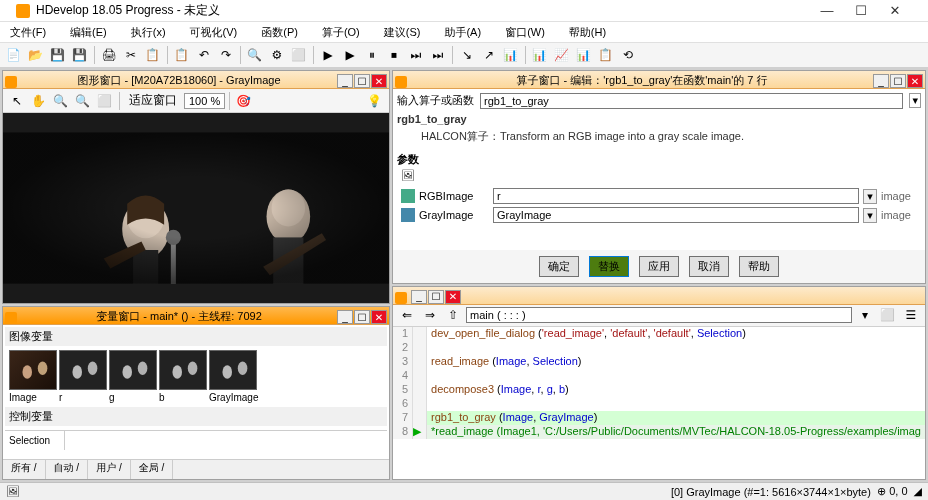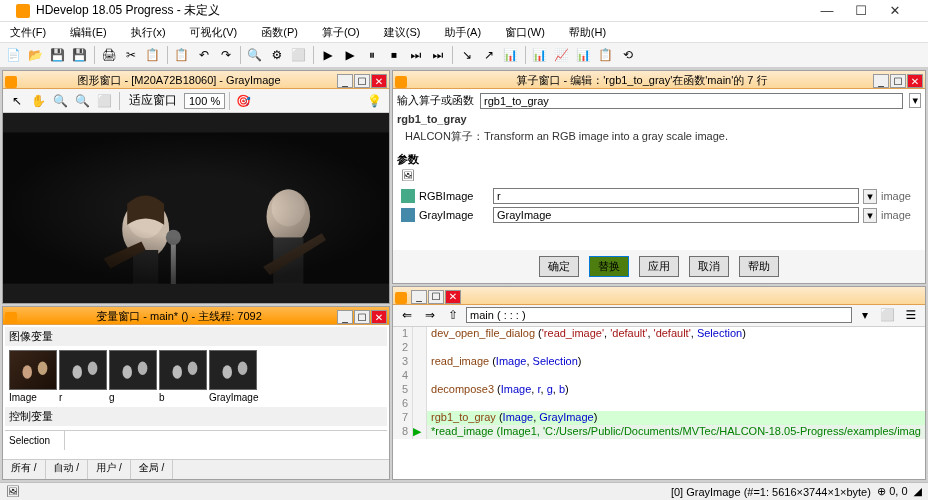--- a/index.html
+++ b/index.html
@@ -26,21 +26,21 @@
 .phead .pc{display:flex;gap:1px}
 .phead .pb{width:16px;height:14px;display:flex;align-items:center;justify-content:center;font-size:10px;background:#f0f0f0;border:1px solid #999}
 .phead .pb.x{background:#e81123;color:#fff}
 .ptb{height:24px;background:#f5f5f5;border-bottom:1px solid #d0d0d0;display:flex;align-items:center;padding:0 4px;gap:2px}
 .img-view{flex:1;background:#1a1a1a;position:relative;overflow:hidden}
 .img-view svg{width:100%;height:100%}
 .opwin-body{flex:1;background:#fff;padding:4px;overflow:auto;font-size:11px}
 .op-row{display:flex;align-items:flex-start;gap:6px;margin-bottom:4px}
 .op-row input[type=text]{flex:1;border:1px solid #7a7a7a;padding:1px 3px;font-size:11px;background:#fff}
 .op-label{font-weight:bold;color:#333}
-.op-desc{color:#333;margin:4px 0 8px 8px}
+.op-desc{color:#333;margin:4px 0 8px 24px}
 .op-sect{font-weight:bold;margin:6px 0 2px 0}
 .op-param{display:flex;align-items:center;gap:4px;margin:3px 0 3px 4px}
 .op-param .pi{width:14px;height:14px;background:#4a8;display:inline-block}
 .op-param .pi.out{background:#48a}
 .op-param .pn{width:70px}
 .op-param .pv{flex:1;border:1px solid #7a7a7a;padding:1px 3px;background:#fff}
 .op-param .dd{width:14px;text-align:center;border:1px solid #999;background:#f0f0f0}
 .op-param .pt2{width:40px;color:#666}
 .op-btns{display:flex;gap:10px;padding:6px;justify-content:center}
 .op-btns button{padding:2px 8px;border:1px solid #707070;background:#e1e1e1;font-size:11px}

